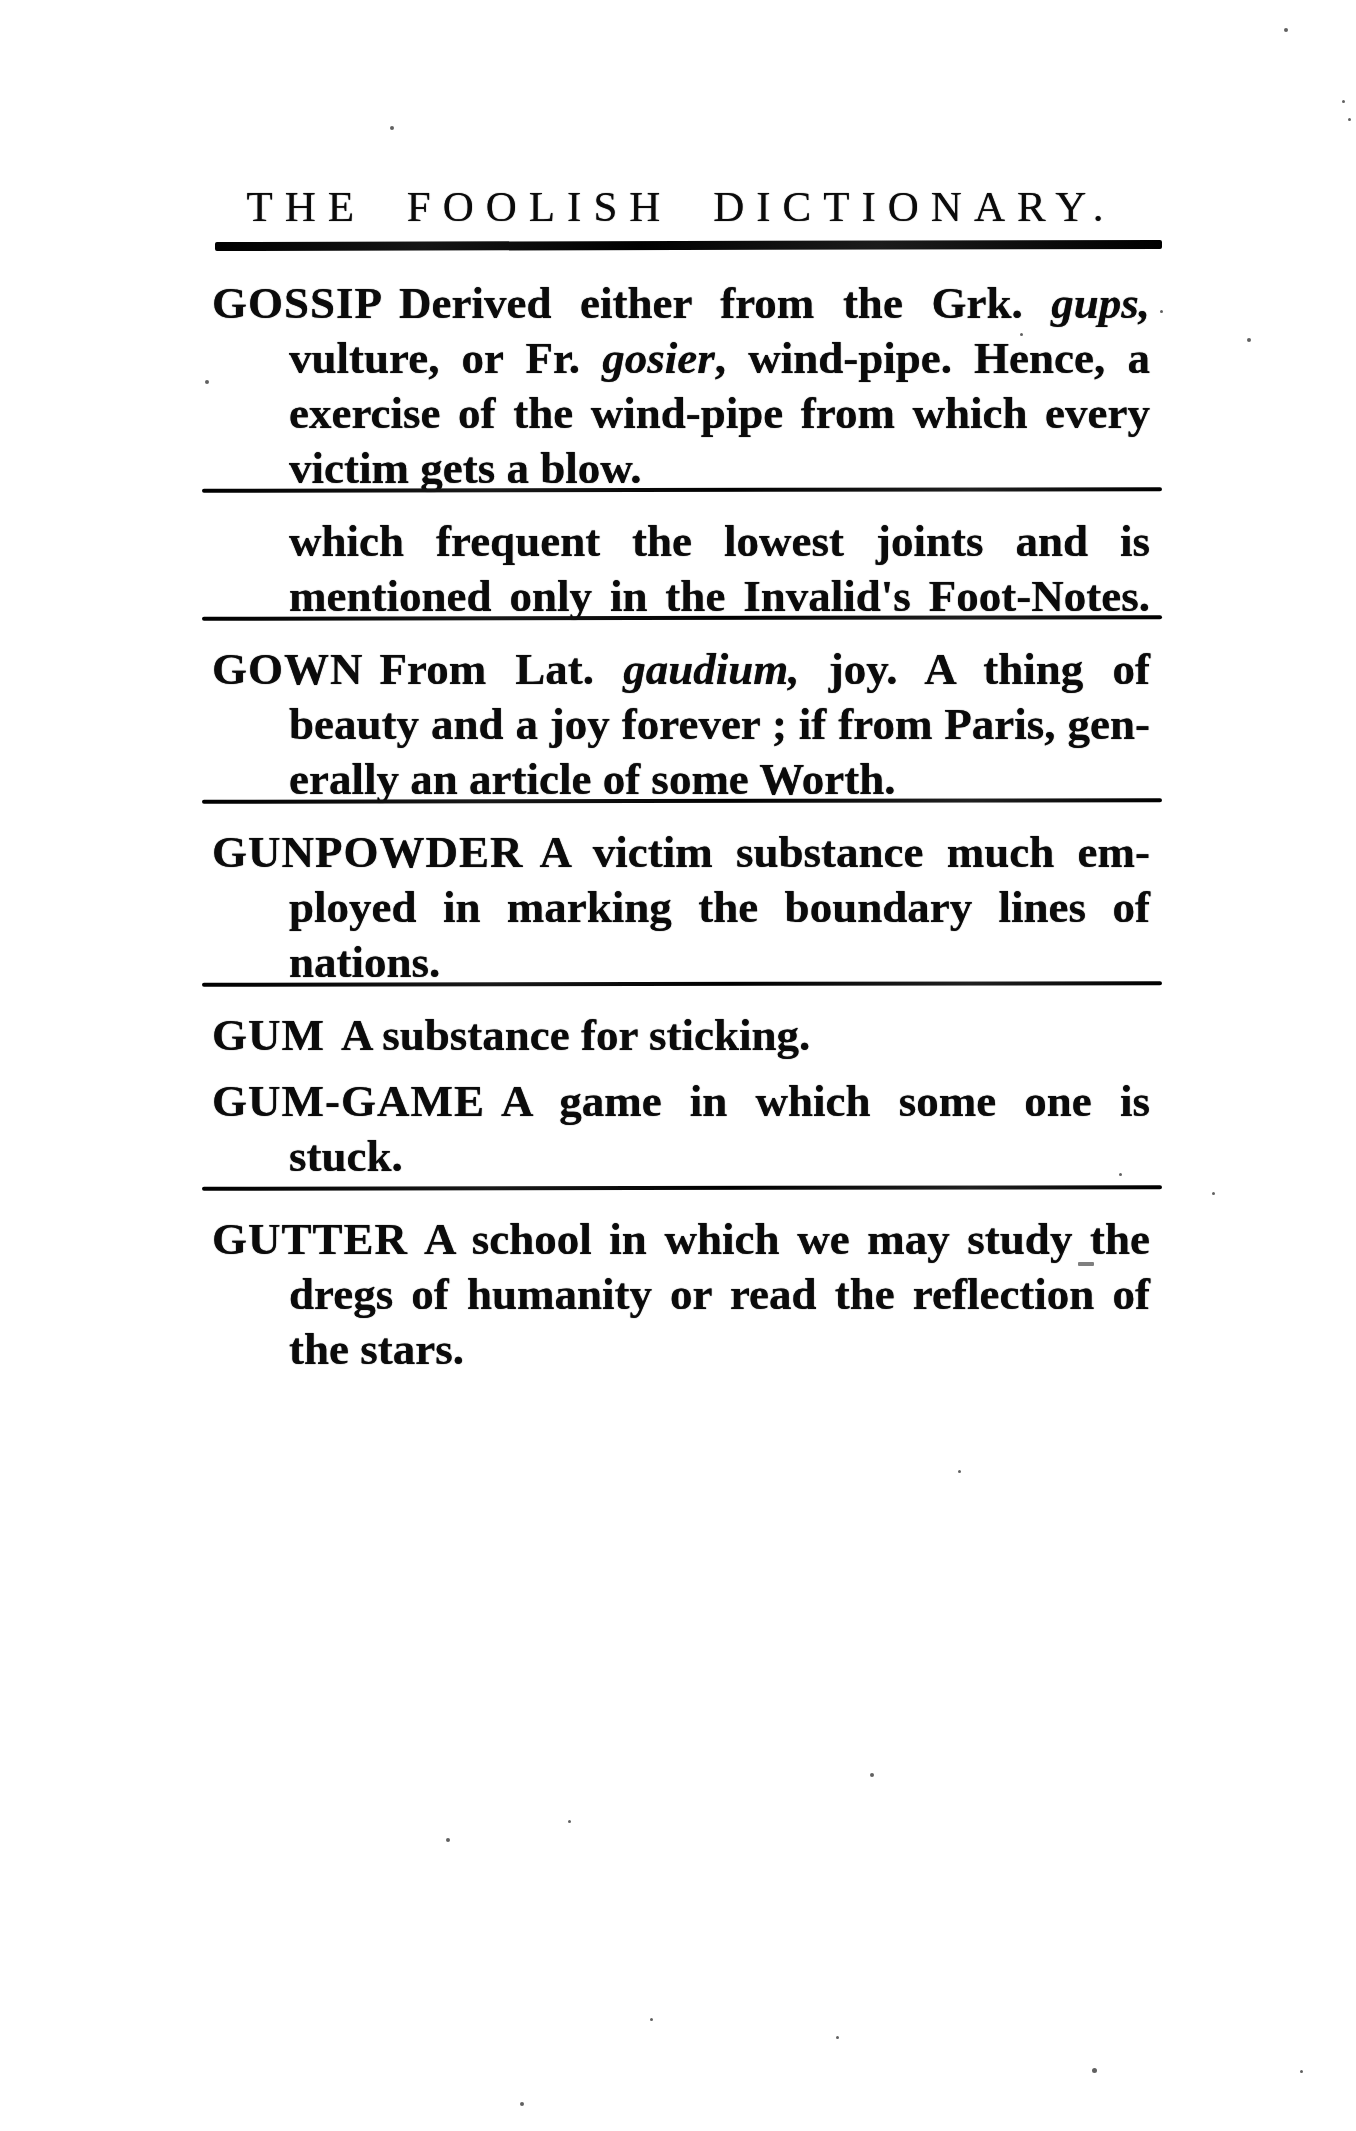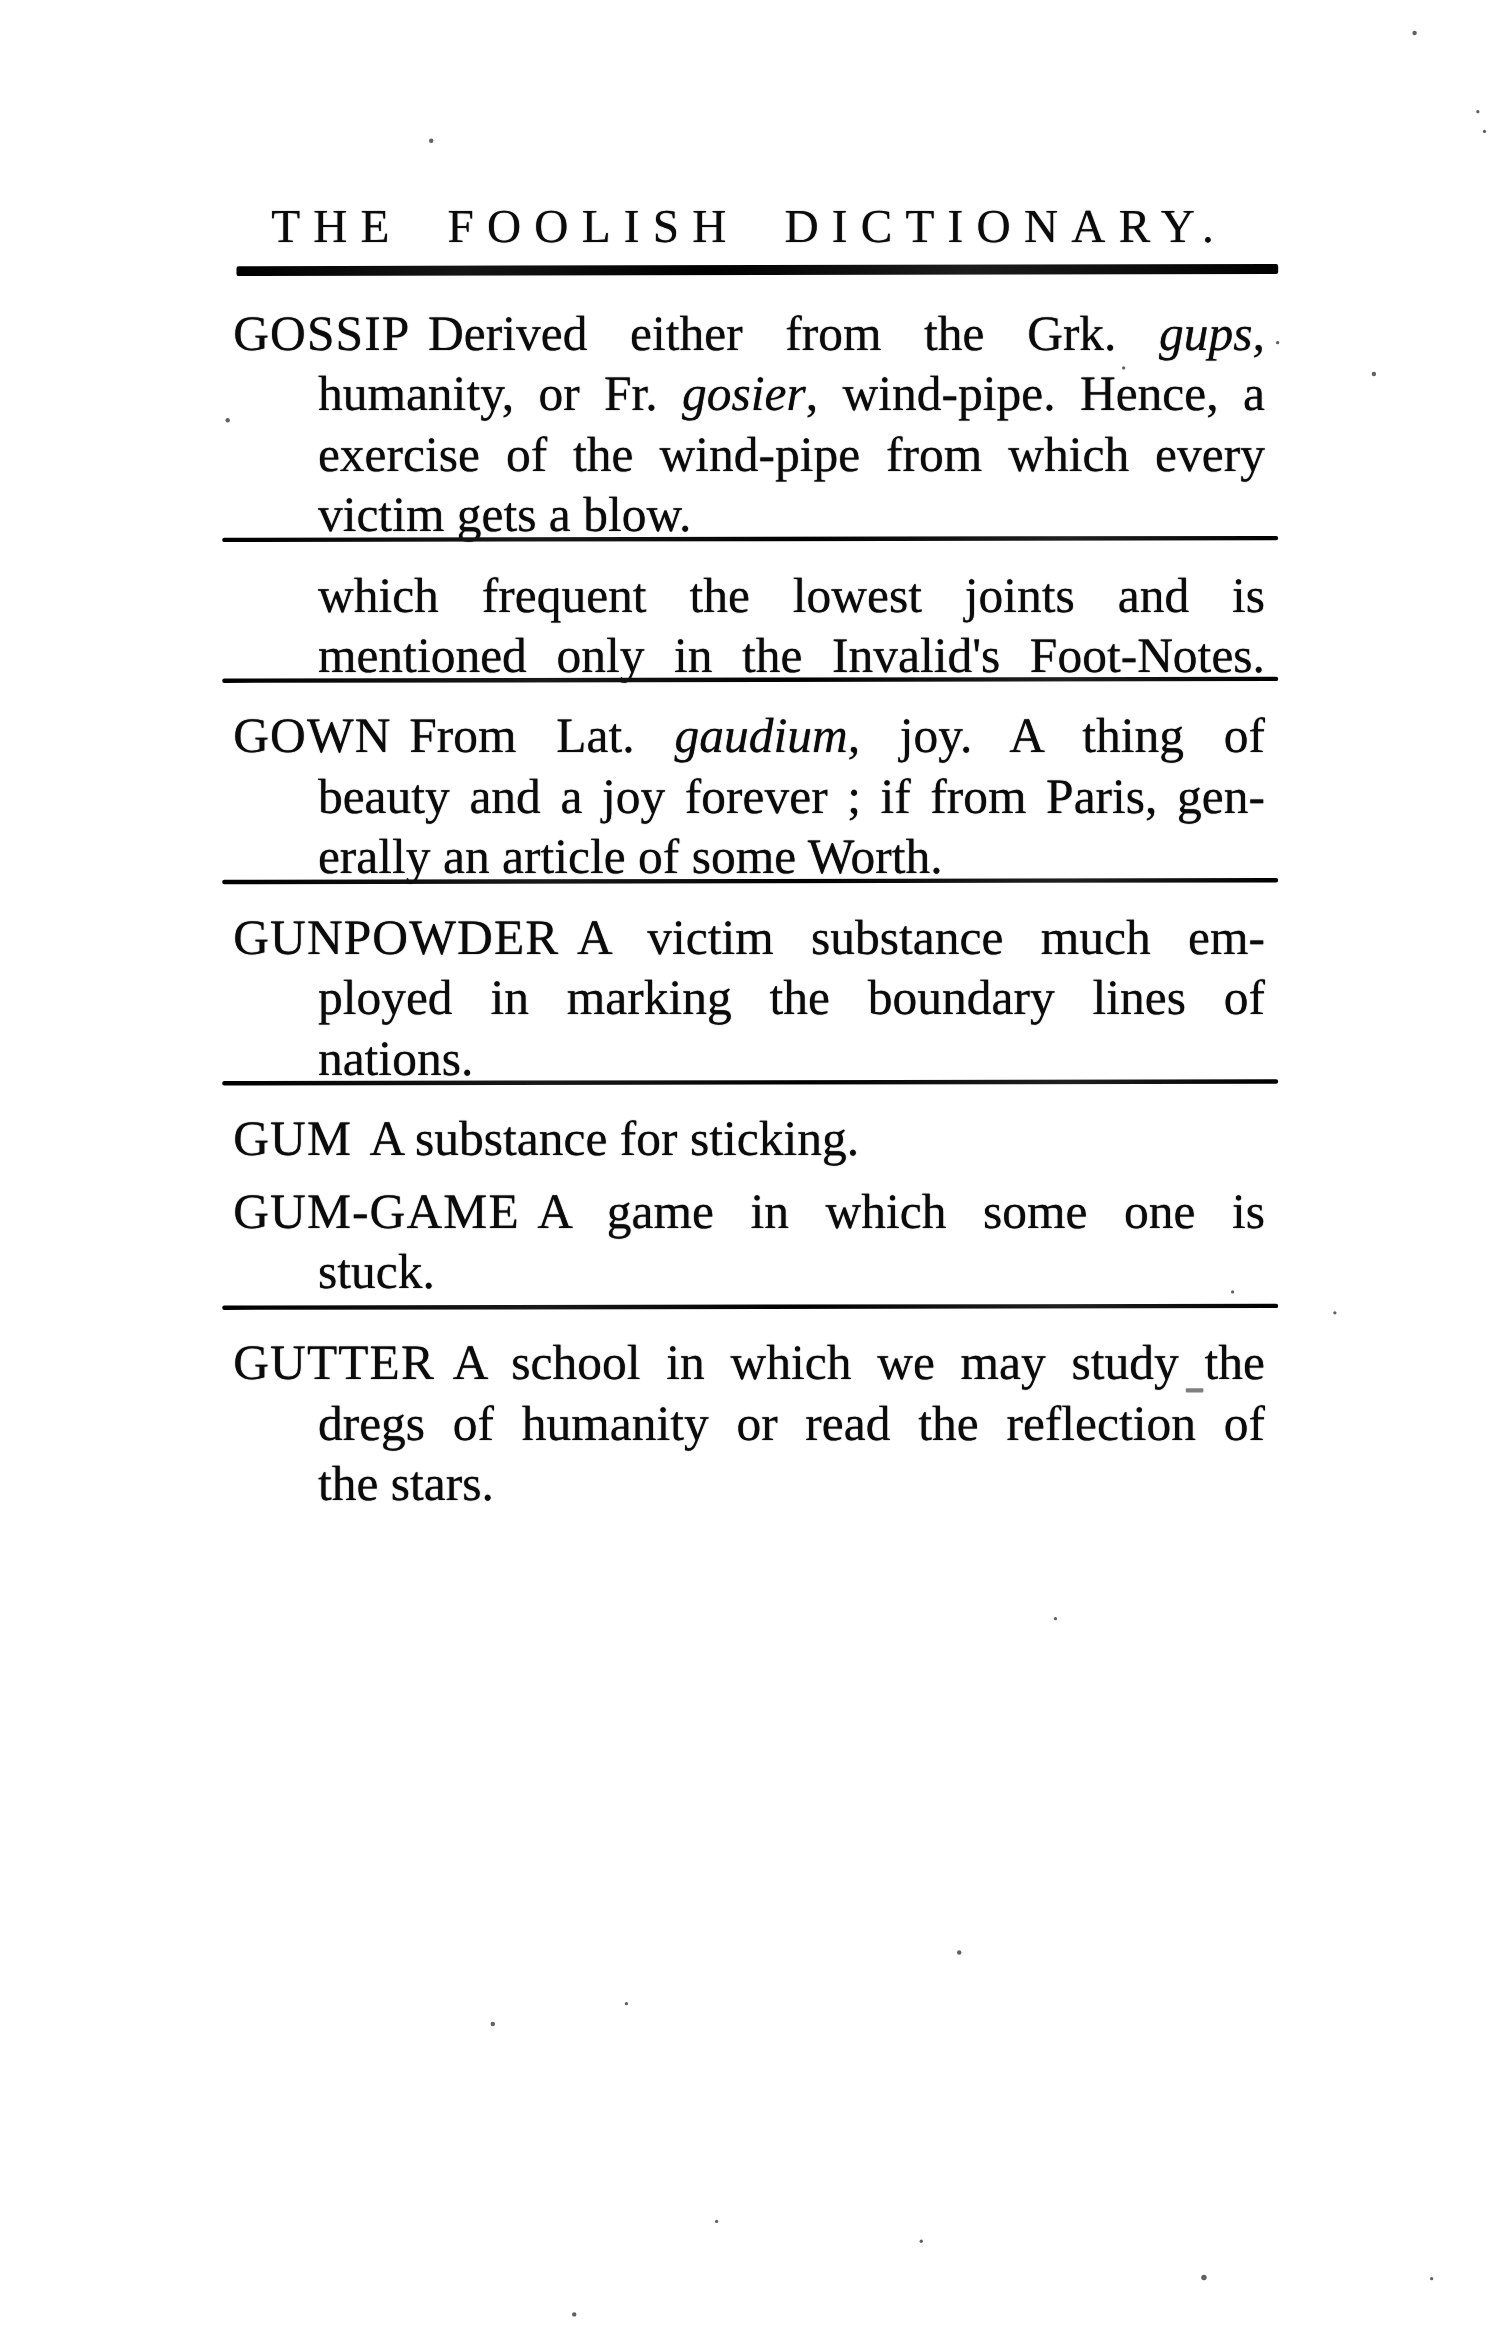--- a/index.html
+++ b/index.html
@@ -29,21 +29,21 @@
   }
   .rule-thick {
     margin-top: 11px;
     margin-left: 3px;
     width: 947px;
     height: 9px;
     background: linear-gradient(90deg,#000 0%,#151515 22%,#000 45%,#1c1c1c 70%,#000 100%);
     border-radius: 2px;
     transform: rotate(-0.12deg);
   }
-  .entries { margin-top: 26px; }
+  .entries { margin-top: 26px; font-weight: bold; }
   .entry { position: relative; }
   .line {
     height: 55px;
     line-height: 55px;
     font-size: 45px;
     white-space: normal;
     text-shadow: 0 0 1px rgba(0,0,0,.85);
   }
   .line.indent { padding-left: 77px; }
   .jline { text-align: justify; text-align-last: justify; }
@@ -73,21 +73,21 @@
 </head>
 <body>
 
 <div class="page">
   <div class="content">
     <div class="title">THE FOOLISH DICTIONARY.</div>
     <div class="rule-thick"></div>
     <div class="entries">
         <div class="entry e0">
           <div class="line jline"><span class="term">GOSSIP</span><span class="tgap"></span><span class="seg">Derived either from the Grk. </span><i class="seg">gups,</i></div>
-          <div class="line jline indent"><span class="seg">humanity, or Fr. </span><i class="seg">gosier</i><span class="seg">, wind-pipe. Hence, a</span></div>
+          <div class="line jline indent"><span class="seg">vulture, or Fr. </span><i class="seg">gosier</i><span class="seg">, wind-pipe. Hence, a</span></div>
           <div class="line jline indent"><span class="seg">exercise of the wind-pipe from which every</span></div>
           <div class="line indent"><span class="seg">victim gets a blow.</span></div>
         </div>
         <div class="divider after-e0"></div>
         <div class="entry e1">
           <div class="line jline indent"><span class="seg">which frequent the lowest joints and is</span></div>
           <div class="line jline indent"><span class="seg">mentioned only in the Invalid's Foot-Notes.</span></div>
         </div>
         <div class="divider after-e1"></div>
         <div class="entry e2">

